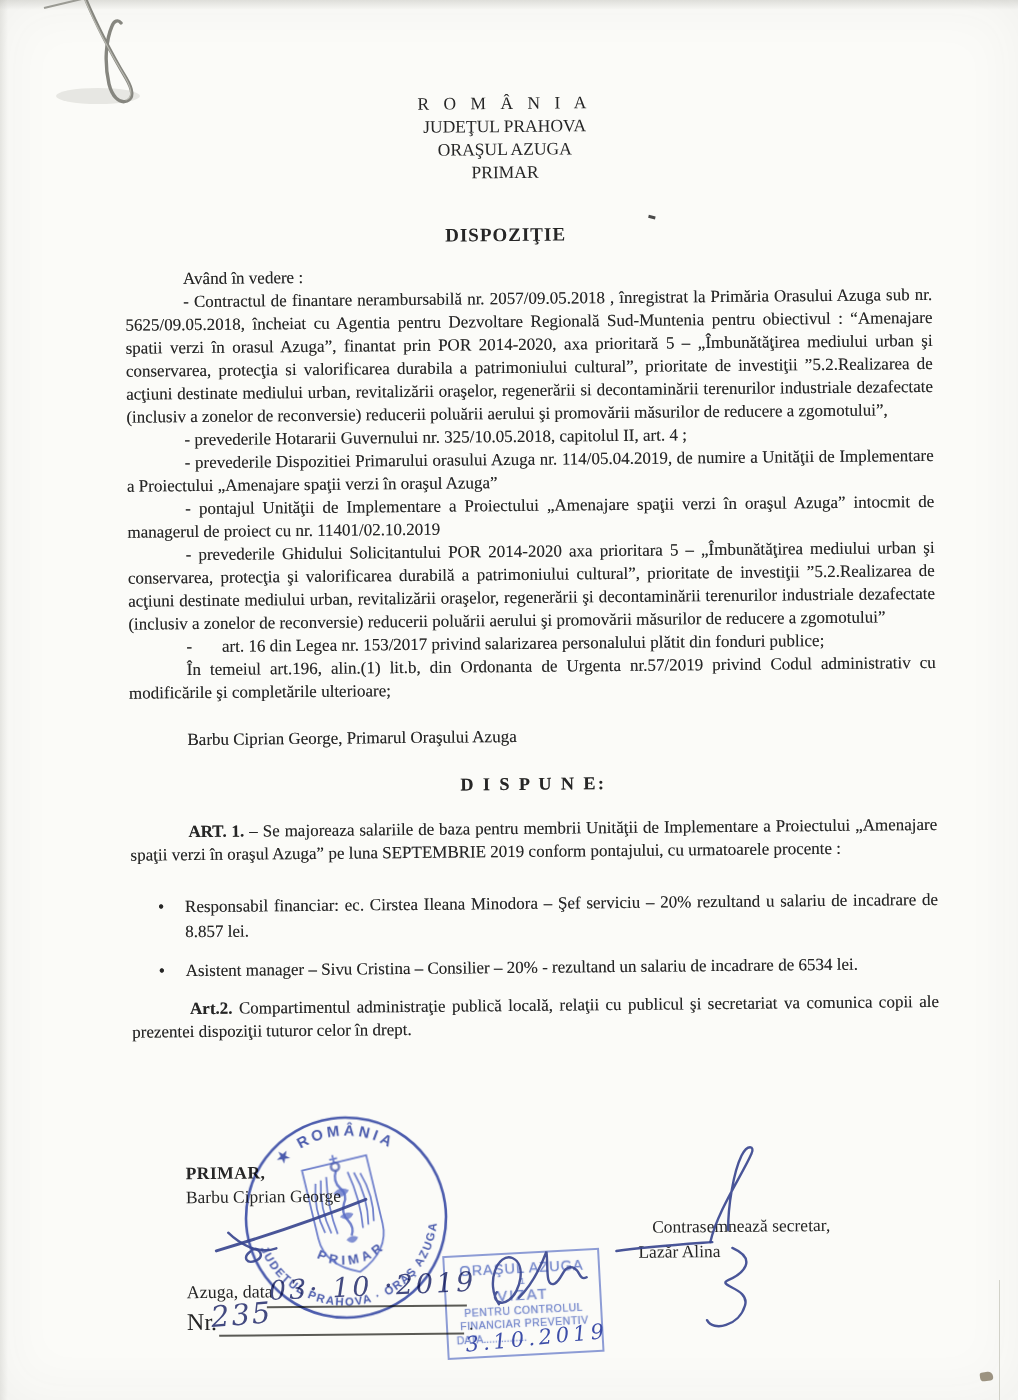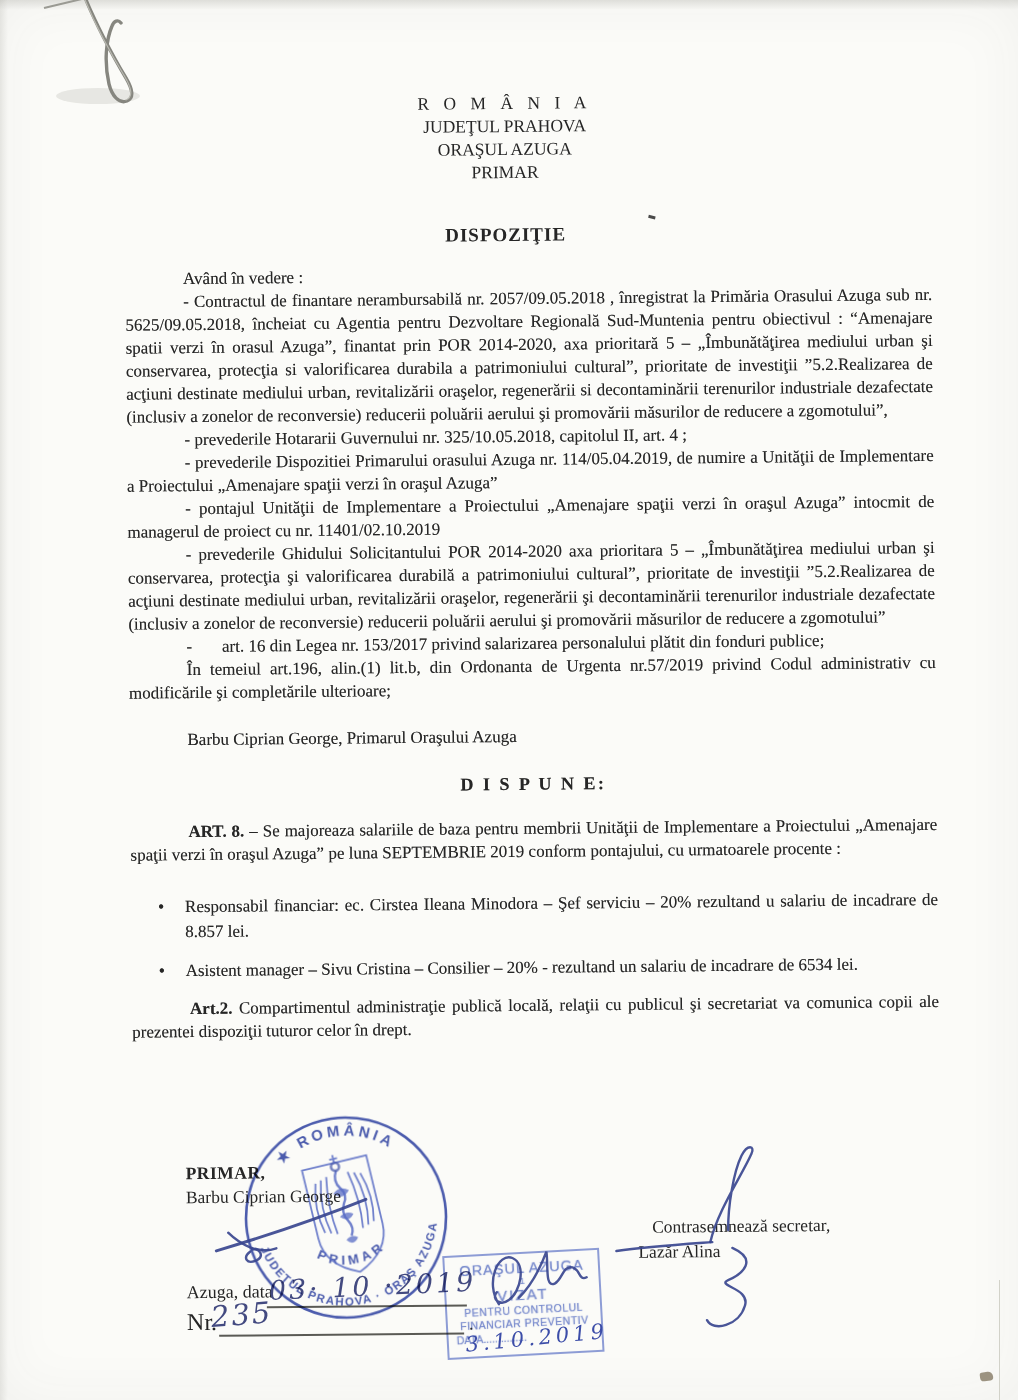--- a/index.html
+++ b/index.html
@@ -106,21 +106,21 @@
       <p class="indent">- prevederile Dispozitiei Primarului orasului Azuga nr. 114/05.04.2019, de numire a Unităţii de Implementare a Proiectului „Amenajare spaţii verzi în oraşul Azuga”</p>
       <p class="indent">- pontajul Unităţii de Implementare a Proiectului „Amenajare spaţii verzi în oraşul Azuga” intocmit de managerul de proiect cu nr. 11401/02.10.2019</p>
       <p class="indent">- prevederile Ghidului Solicitantului POR 2014-2020 axa prioritara 5 – „Îmbunătăţirea mediului urban şi conservarea, protecţia şi valorificarea durabilă a patrimoniului cultural”, prioritate de investiţii ”5.2.Realizarea de acţiuni destinate mediului urban, revitalizării oraşelor, regenerării şi decontaminării terenurilor industriale dezafectate (inclusiv a zonelor de reconversie) reducerii poluării aerului şi promovării măsurilor de reducere a zgomotului”</p>
       <p class="indent">-&nbsp;&nbsp;&nbsp;&nbsp;&nbsp;&nbsp; art. 16 din Legea nr. 153/2017 privind salarizarea personalului plătit din fonduri publice;</p>
       <p class="indent">În temeiul art.196, alin.(1) lit.b, din Ordonanta de Urgenta nr.57/2019 privind Codul administrativ cu modificările şi completările ulterioare;</p>
 
       <p class="indent issuer">Barbu Ciprian George, Primarul Oraşului Azuga</p>
 
       <div class="dispune">D I S P U N E:</div>
 
-      <p class="indent art"><b>ART. 8.</b> <span>– Se majoreaza salariile de baza pentru membrii Unităţii de Implementare a Proiectului „Amenajare spaţii verzi în oraşul Azuga” pe luna SEPTEMBRIE 2019 conform pontajului, cu urmatoarele procente :</span></p>
+      <p class="indent art"><b>ART. 1.</b> <span>– Se majoreaza salariile de baza pentru membrii Unităţii de Implementare a Proiectului „Amenajare spaţii verzi în oraşul Azuga” pe luna SEPTEMBRIE 2019 conform pontajului, cu urmatoarele procente :</span></p>
 
       <ul>
         <li><span>Responsabil financiar: ec. Cirstea Ileana Minodora – Şef serviciu – 20% rezultand u salariu de incadrare de 8.857 lei.</span></li>
         <li><span>Asistent manager – Sivu Cristina – Consilier – 20% - rezultand un salariu de incadrare de 6534 lei.</span></li>
       </ul>
 
       <p class="indent art2"><b>Art.2.</b> <span>Compartimentul administraţie publică locală, relaţii cu publicul şi secretariat va comunica copii ale prezentei dispoziţii tuturor celor în drept.</span></p>
     </div>
 
     <div class="sig-left">

